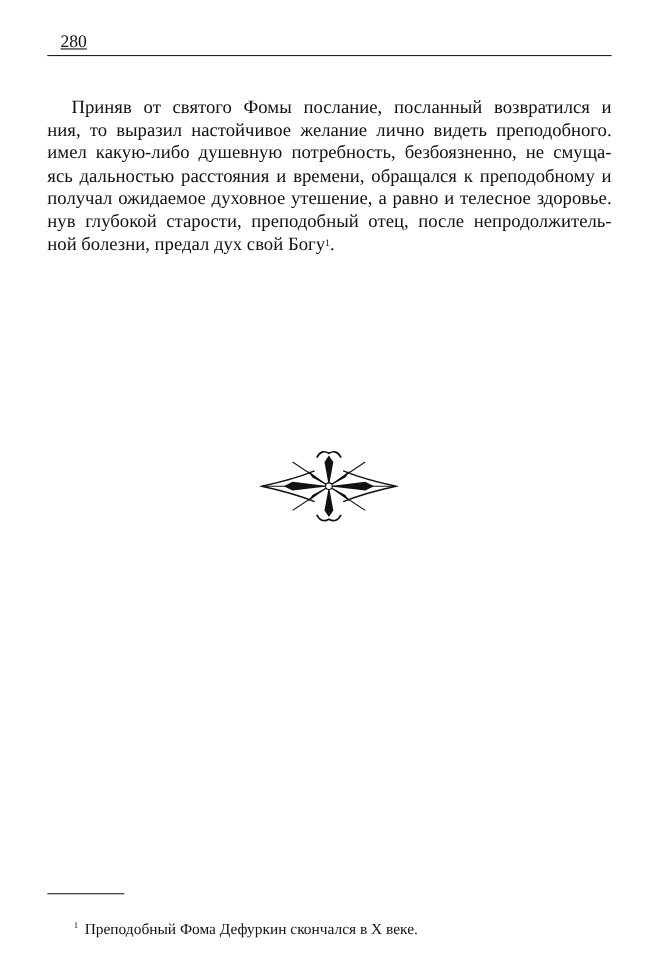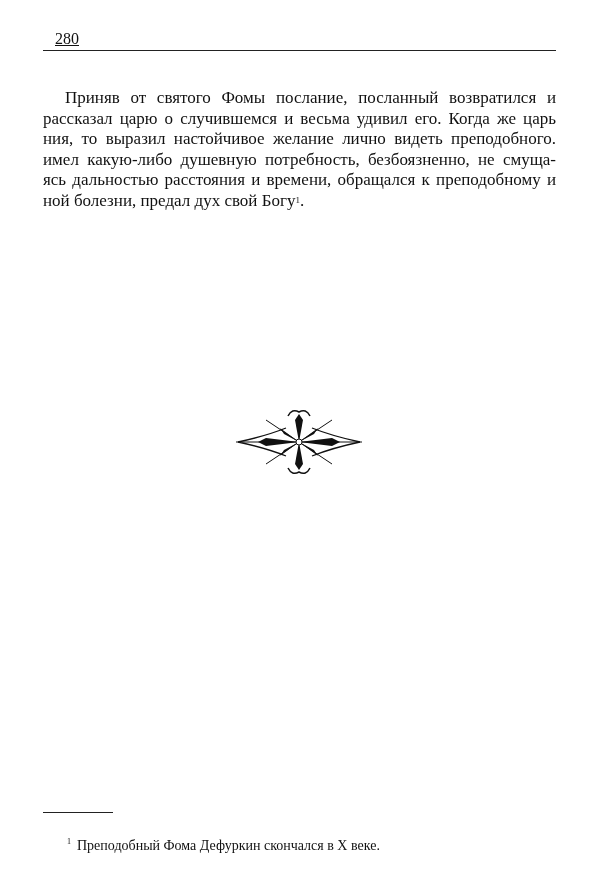--- a/index.html
+++ b/index.html
@@ -23,24 +23,25 @@
 </style>
 </head>
 <body>
 
 <div class="header">
   <span class="page-number">280</span>
 </div>
 
 <div class="body-text">
   <span class="line first">Приняв от святого Фомы послание, посланный возвратился и</span>
-  <span class="line">рассказал царю о случившемся и весьма удивил его. Когда же царь</span>
   <span class="line">ния, то выразил настойчивое желание лично видеть преподобного.</span>
   <span class="line">имел какую-либо душевную потребность, безбоязненно, не смуща-</span>
   <span class="line">ясь дальностью расстояния и времени, обращался к преподобному и</span>
+  <span class="line">получал ожидаемое духовное утешение, а равно и телесное здоровье.</span>
+  <span class="line">нув глубокой старости, преподобный отец, после непродолжитель-</span>
   <span class="line last"><span>ной болезни, предал дух свой Богу</span><sup>1</sup><span>.</span></span>
 </div>
 
 <div class="ornament">
   <svg width="126" height="70" viewBox="0 0 126 70">
 
     <path d="M2 36 Q30 30 50 22 M2 36 Q30 42 50 50 M124 36 Q96 30 76 22 M124 36 Q96 42 76 50" stroke="#111" stroke-width="1.3" fill="none"></path>
     <line x1="0" y1="36" x2="126" y2="36" stroke="#111" stroke-width="1"></line>
 
     <line x1="30" y1="58" x2="96" y2="14" stroke="#111" stroke-width="1"></line>

